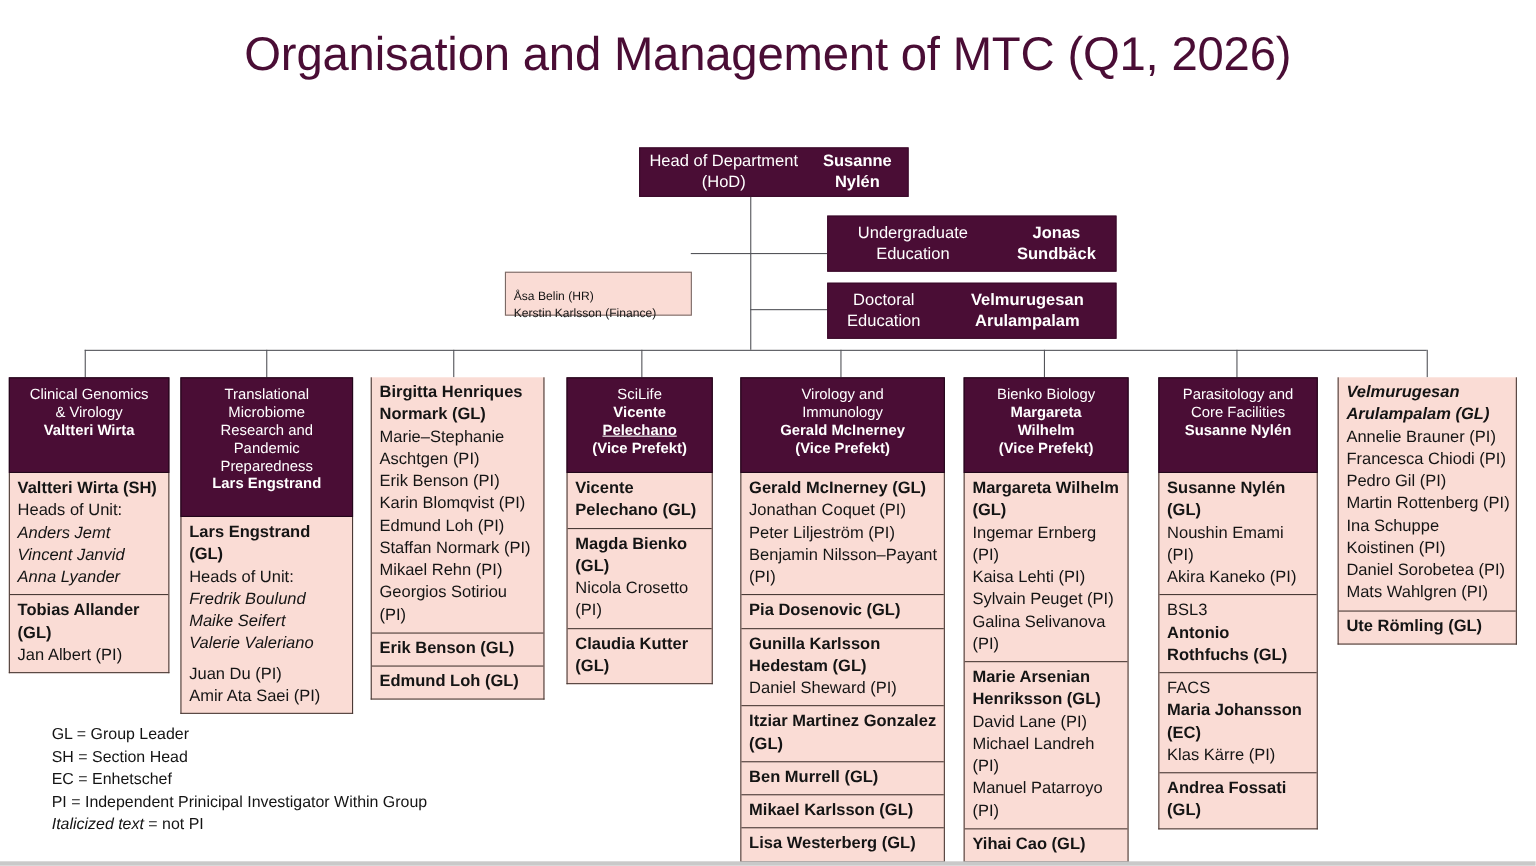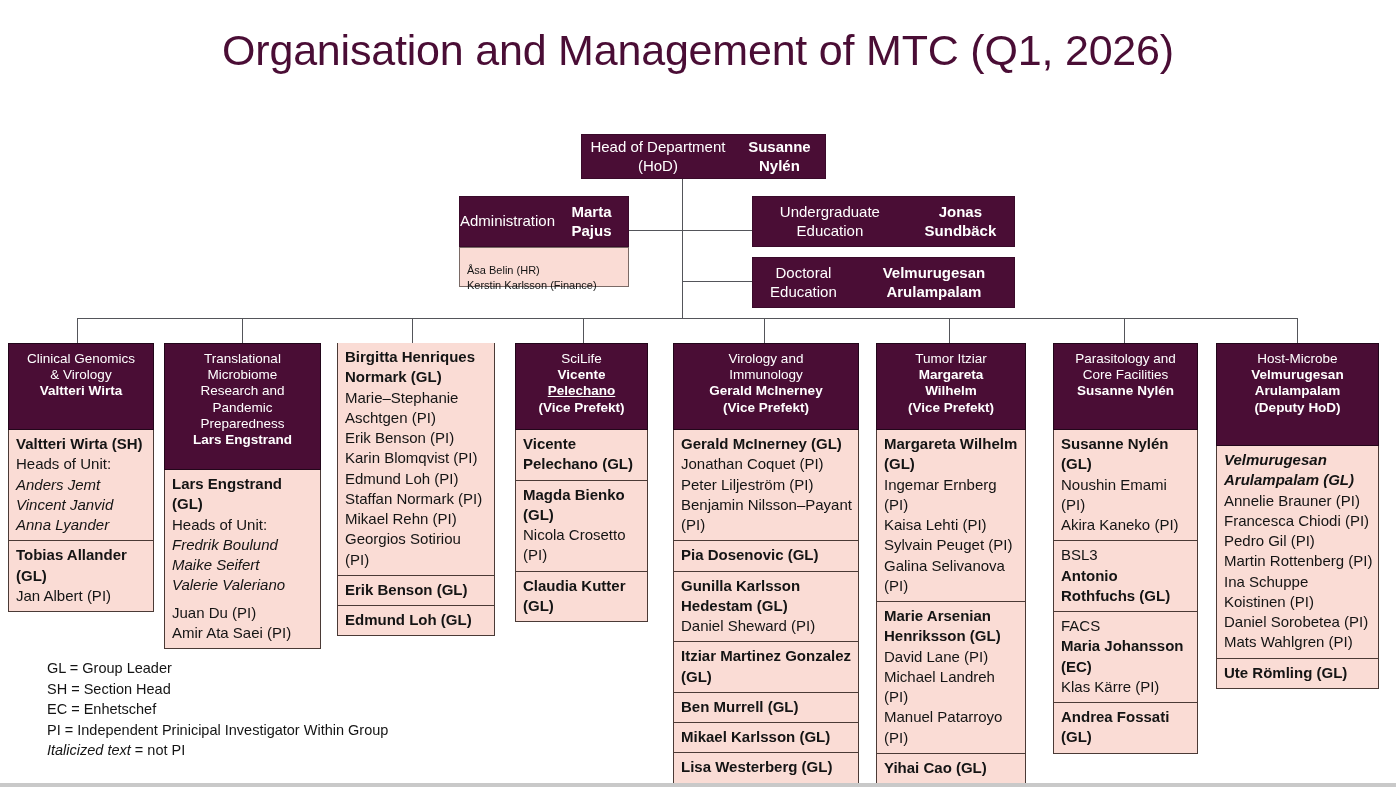--- a/index.html
+++ b/index.html
@@ -86,24 +86,20 @@
   </div>
 
   <div class="ln lnv" style="left:682px;top:179px;width:1px;height:139px;"></div>
 
   <div class="ln lnh" style="left:628px;top:230px;width:55px;height:1px;"></div>
 
   <div class="ln lnh" style="left:682px;top:230px;width:70px;height:1px;"></div>
 
   <div class="ln lnh" style="left:682px;top:281px;width:70px;height:1px;"></div>
 
-  <div class="hdr top-title" style="left:459px;top:196px;width:170px;height:51px;">
-    <span class="l1">Administration</span>
-    <span class="l2">Marta Pajus</span>
-  </div>
   <div class="sub" style="left:459px;top:247px;width:170px;height:40px;">
     <div>Åsa Belin (HR)</div>
     <div>Kerstin Karlsson (Finance)</div>
   </div>
 
   <div class="hdr top-title" style="left:752px;top:196px;width:263px;height:51px;">
     <span class="l1">Undergraduate Education</span>
     <span class="l2">Jonas Sundbäck</span>
   </div>
 
@@ -253,21 +249,21 @@
             <div class="b">Mikael Karlsson (GL)</div>
           </div>
           <div class="grp">
             <div class="b">Lisa Westerberg (GL)</div>
           </div>
         </div>
       </div>
       <div class="col" style="left: 876px; top: 343px; width: 150px;">
         <div class="col-hdr" style="min-height: 87px;">
           <span class="unit">
-            <span style="display: block;">Tumor Itziar</span>
+            <span style="display: block;">Bienko Biology</span>
           </span>
           <span class="lead">
             <span style="display: block;">Margareta</span>
             <span style="display: block;">Wilhelm</span>
             <span style="display: block;">(Vice Prefekt)</span>
           </span>
         </div>
         <div class="col-body">
           <div class="grp">
             <div class="b">Margareta Wilhelm (GL)</div>
@@ -311,30 +307,20 @@
             <div class="n">FACS</div>
             <div class="b">Maria Johansson (EC)</div>
             <div class="n">Klas Kärre (PI)</div>
           </div>
           <div class="grp">
             <div class="b">Andrea Fossati (GL)</div>
           </div>
         </div>
       </div>
       <div class="col" style="left: 1216px; top: 343px; width: 163px;">
-        <div class="col-hdr" style="min-height: 103px;">
-          <span class="unit">
-            <span style="display: block;">Host-Microbe</span>
-          </span>
-          <span class="lead">
-            <span style="display: block;">Velmurugesan</span>
-            <span style="display: block;">Arulampalam</span>
-            <span style="display: block;">(Deputy HoD)</span>
-          </span>
-        </div>
         <div class="col-body">
           <div class="grp">
             <div class="bi">Velmurugesan Arulampalam (GL)</div>
             <div class="n">Annelie Brauner (PI)</div>
             <div class="n">Francesca Chiodi (PI)</div>
             <div class="n">Pedro Gil (PI)</div>
             <div class="n">Martin Rottenberg (PI)</div>
             <div class="n">Ina Schuppe Koistinen (PI)</div>
             <div class="n">Daniel Sorobetea (PI)</div>
             <div class="n">Mats Wahlgren (PI)</div>

